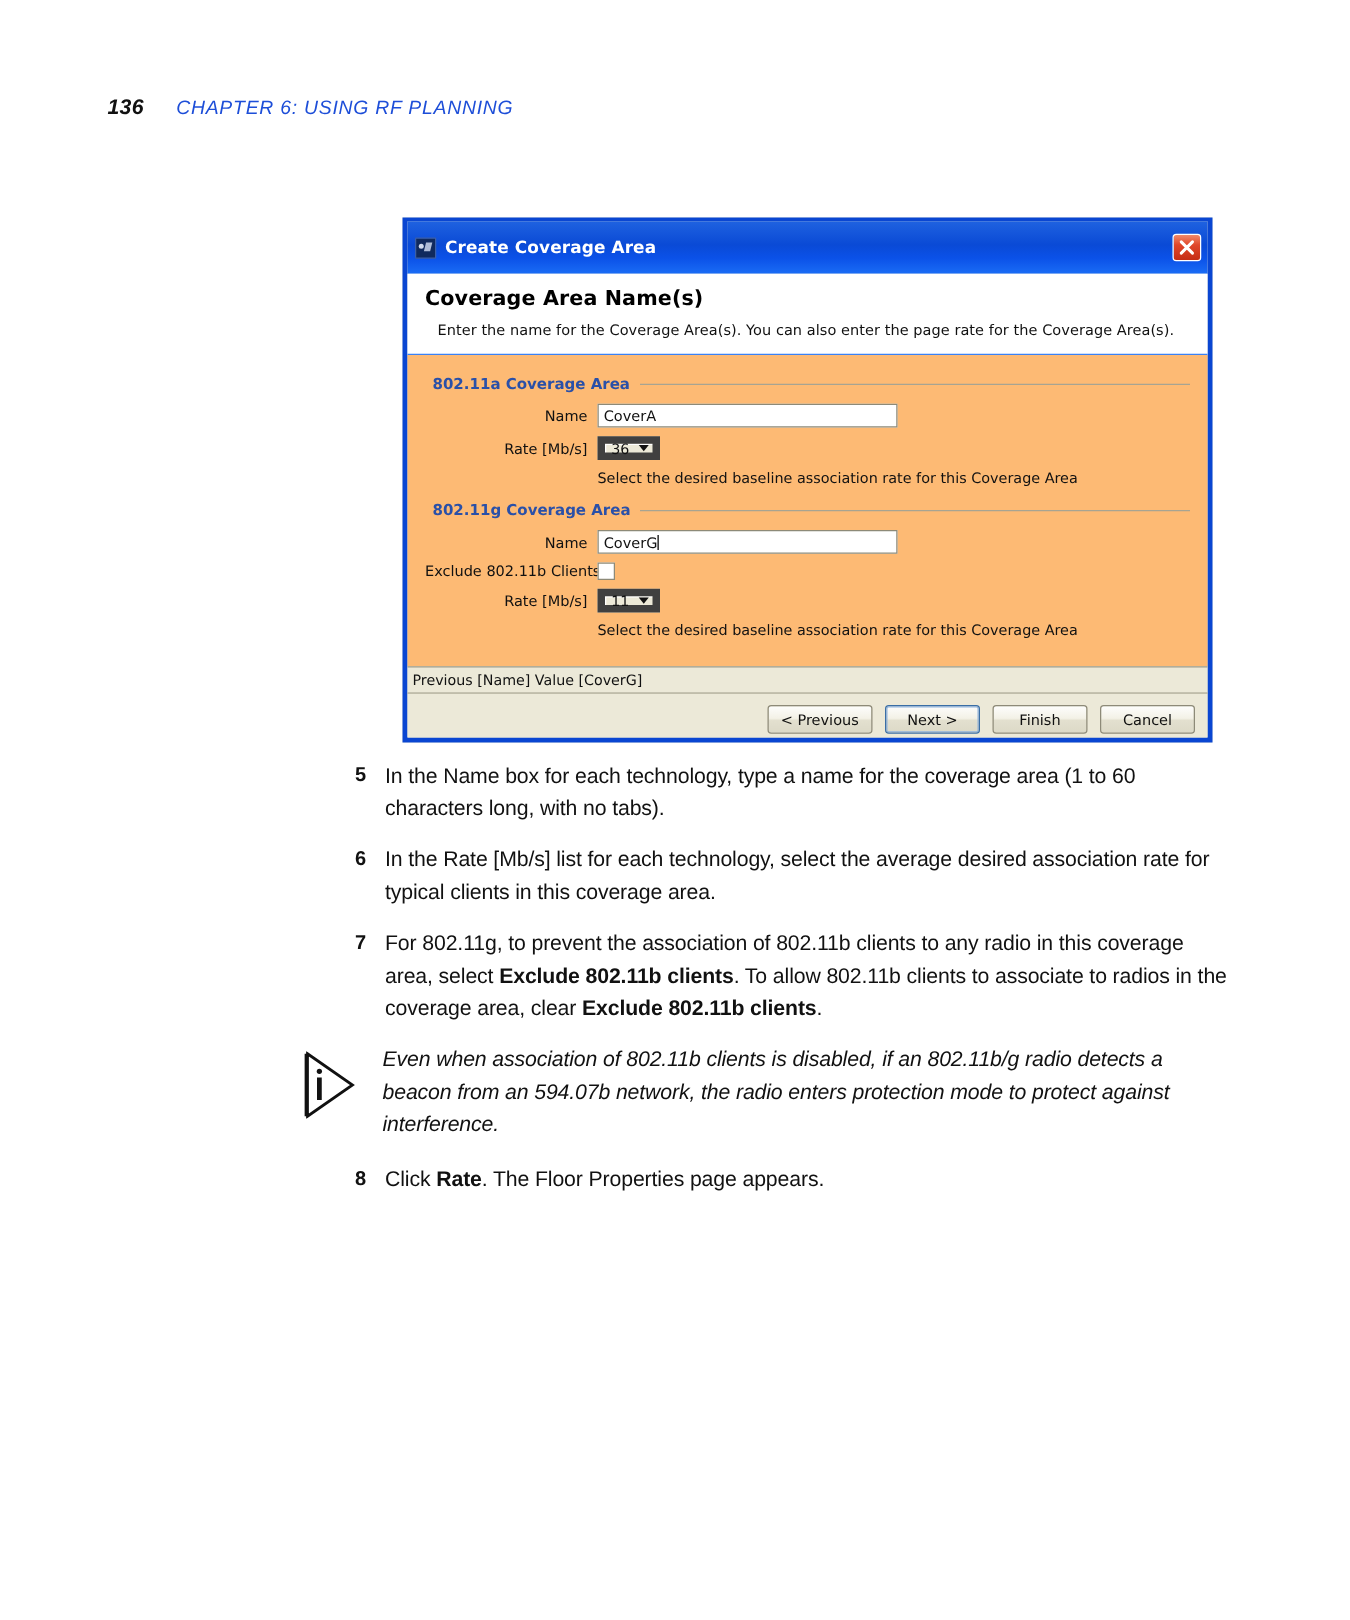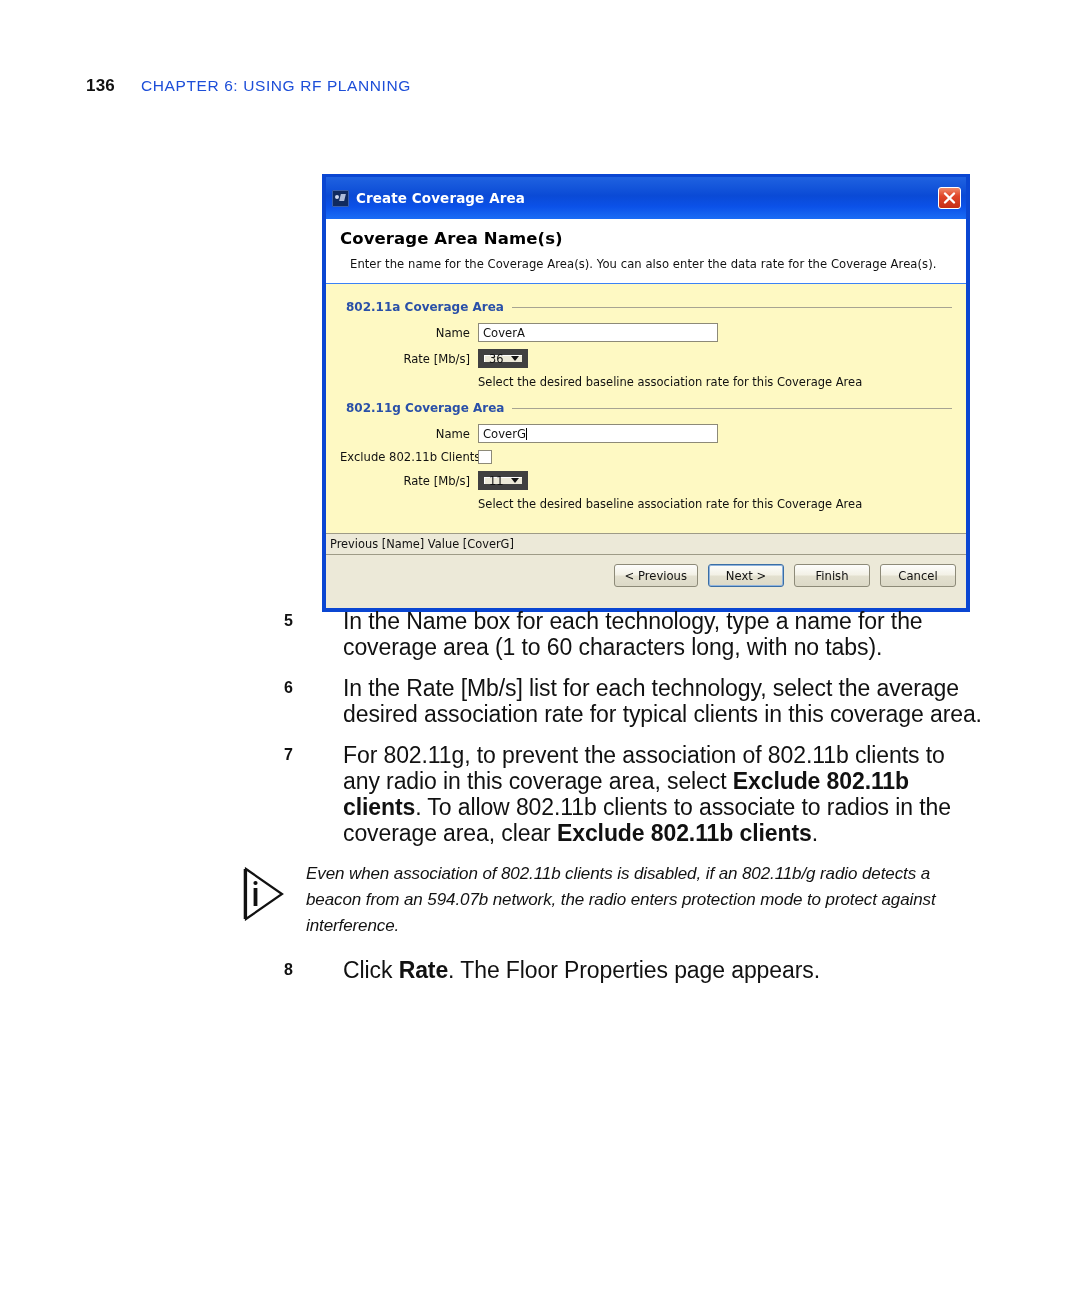--- a/index.html
+++ b/index.html
@@ -17,20 +17,21 @@
   }
 
   
   .page-header {
     position: absolute;
     left: 86px;
     top: 76px;
     display: flex;
     align-items: baseline;
     gap: 26px;
+    font-style: italic;
   }
   .page-num {
     font-size: 17px;
     font-weight: bold;
     color: #111;
     letter-spacing: 0.2px;
   }
   .chapter-title {
     font-size: 15.5px;
     color: #1d4ed8;
@@ -118,21 +119,21 @@
   }
   .dlg-head p {
     margin: 0 0 0 10px;
     font-size: 11.6px;
     color: #111;
     letter-spacing: 0.05px;
   }
 
   
   .dlg-body {
-    background: #fef9c3;
+    background: #fdba74;
     padding: 16px 14px 10px 14px;
     min-height: 232px;
     box-sizing: border-box;
   }
   .group {
     margin-bottom: 4px;
   }
   .group-title {
     display: flex;
     align-items: center;
@@ -226,21 +227,21 @@
   .statusbar {
     background: #ece9d8;
     border-top: 1px solid #9e9b87;
     border-bottom: 1px solid #9e9b87;
     font-size: 11.4px;
     color: #111;
     padding: 3px 0 3px 4px;
   }
   .buttonbar {
     background: #ece9d8;
-    padding: 9px 10px 21px 0;
+    padding: 9px 10px 3px 0;
     display: flex;
     justify-content: flex-end;
     gap: 10px;
   }
   .btn {
     min-width: 76px;
     height: 23px;
     background: linear-gradient(to bottom, #fdfdfc 0%, #f3f1e6 46%, #e3e0cf 54%, #dcd9c7 100%);
     border: 1px solid #8d8a78;
     border-radius: 3px;
@@ -269,25 +270,24 @@
   }
   .step .num {
     width: 24px;
     flex: 0 0 24px;
     font-size: 16px;
     font-weight: bold;
     color: #111;
     line-height: 26px;
   }
   .step .txt {
-    font-size: 23px;
+    font-size: 17px;
     line-height: 26px;
     color: #111;
     letter-spacing: -0.1px;
-    margin-left: 35px;
   }
   .step .txt b { font-weight: bold; }
 
   
   .note {
     display: flex;
     margin: 14px 0 18px -42px;
   }
   .note .icon-wrap {
     flex: 0 0 64px;
@@ -316,21 +316,21 @@
     <div class="titlebar-text">Create Coverage Area</div>
     <div class="close-btn">
       <svg width="15" height="14" viewBox="0 0 15 14">
         <path d="M3 2.5 L12 11.5 M12 2.5 L3 11.5" stroke="#ffffff" stroke-width="2.4" stroke-linecap="round"></path>
       </svg>
     </div>
   </div>
 
   <div class="dlg-head">
     <h2>Coverage Area Name(s)</h2>
-    <p>Enter the name for the Coverage Area(s). You can also enter the data rate for the Coverage Area(s).</p>
+    <p>Enter the name for the Coverage Area(s). You can also enter the page rate for the Coverage Area(s).</p>
   </div>
 
   <div class="dlg-body">
 
     <div class="group">
       <div class="group-title">
         <span class="lbl">802.11a Coverage Area</span>
         <span class="rule"></span>
       </div>
       <div class="field-row">

